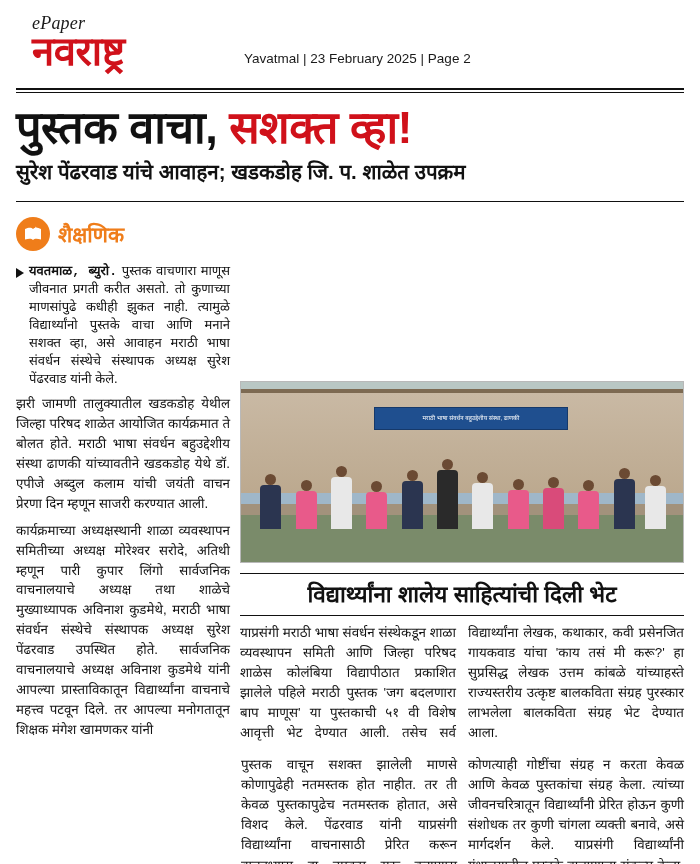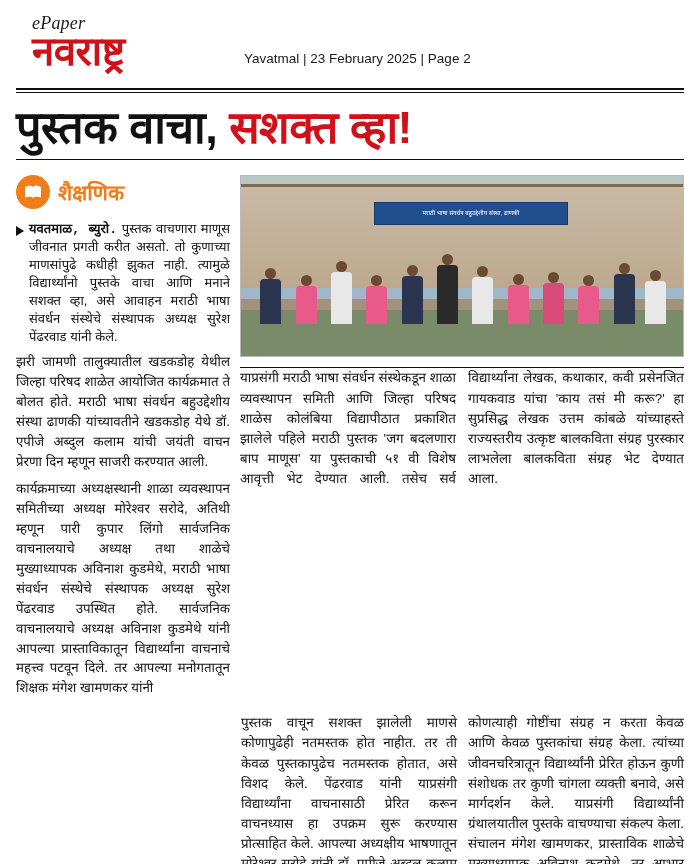--- a/index.html
+++ b/index.html
@@ -94,21 +94,21 @@
   }
   .rule-under-sub {
     border-top: 1px solid #111;
     margin-bottom: 10px;
   }
 
   
   .content {
     display: flex;
     gap: 10px;
-    align-items: flex-start;
+    align-items: flex-end;
     margin-top: 15px;
   }
   .col-left {
     width: 214px;
     flex: 0 0 214px;
   }
   .col-right {
     flex: 1 1 auto;
   }
 
@@ -242,20 +242,21 @@
   </div>
 
   <div class="rule-thick"></div>
   <div class="rule-thin"></div>
 
   <div class="headline">
     <span>पुस्तक वाचा,</span>
     <span class="accent">सशक्त व्हा!</span>
   </div>
 
+  <div class="subheadline">सुरेश पेंढरवाड यांचे आवाहन; खडकडोह जि. प. शाळेत उपक्रम</div>
   <div class="rule-under-sub"></div>
 
   <div class="content">
 
     <div class="col-left">
 
       <div class="section-tag">
         <div class="tag-badge">
           <svg width="20" height="16" viewBox="0 0 20 16" aria-hidden="true">
             <path d="M2 3 C6 1.2 8.6 1.6 10 3 L10 14 C8.6 12.4 6 12.2 2 13.6 Z" fill="#ffffff"></path>
@@ -333,20 +334,21 @@
               <div class="body-s"></div>
             </div>
           <div class="pp white" style="left:91%; height:60%;">
               <div class="head"></div>
               <div class="body-s"></div>
             </div>
         </div>
       </div>
 
       <div class="sub-rule-top"></div>
+      <div class="section-head">विद्यार्थ्यांना शालेय साहित्यांची दिली भेट</div>
 
       <div class="two-col">
         <p class="body">याप्रसंगी मराठी भाषा संवर्धन संस्थेकडून शाळा व्यवस्थापन समिती आणि जिल्हा परिषद शाळेस कोलंबिया विद्यापीठात प्रकाशित झालेले पहिले मराठी पुस्तक 'जग बदलणारा बाप माणूस' या पुस्तकाची ५१ वी विशेष आवृत्ती भेट देण्यात आली. तसेच सर्व विद्यार्थ्यांना लेखक, कथाकार, कवी प्रसेनजित गायकवाड यांचा 'काय तसं मी करू?' हा सुप्रसिद्ध लेखक उत्तम कांबळे यांच्याहस्ते राज्यस्तरीय उत्कृष्ट बालकविता संग्रह पुरस्कार लाभलेला बालकविता संग्रह भेट देण्यात आला.</p>
       </div>
     </div>
   </div>
 
   <div class="three-col">
     <div class="tc" style="flex:0 0 214px;"></div>
     <div class="tc">

